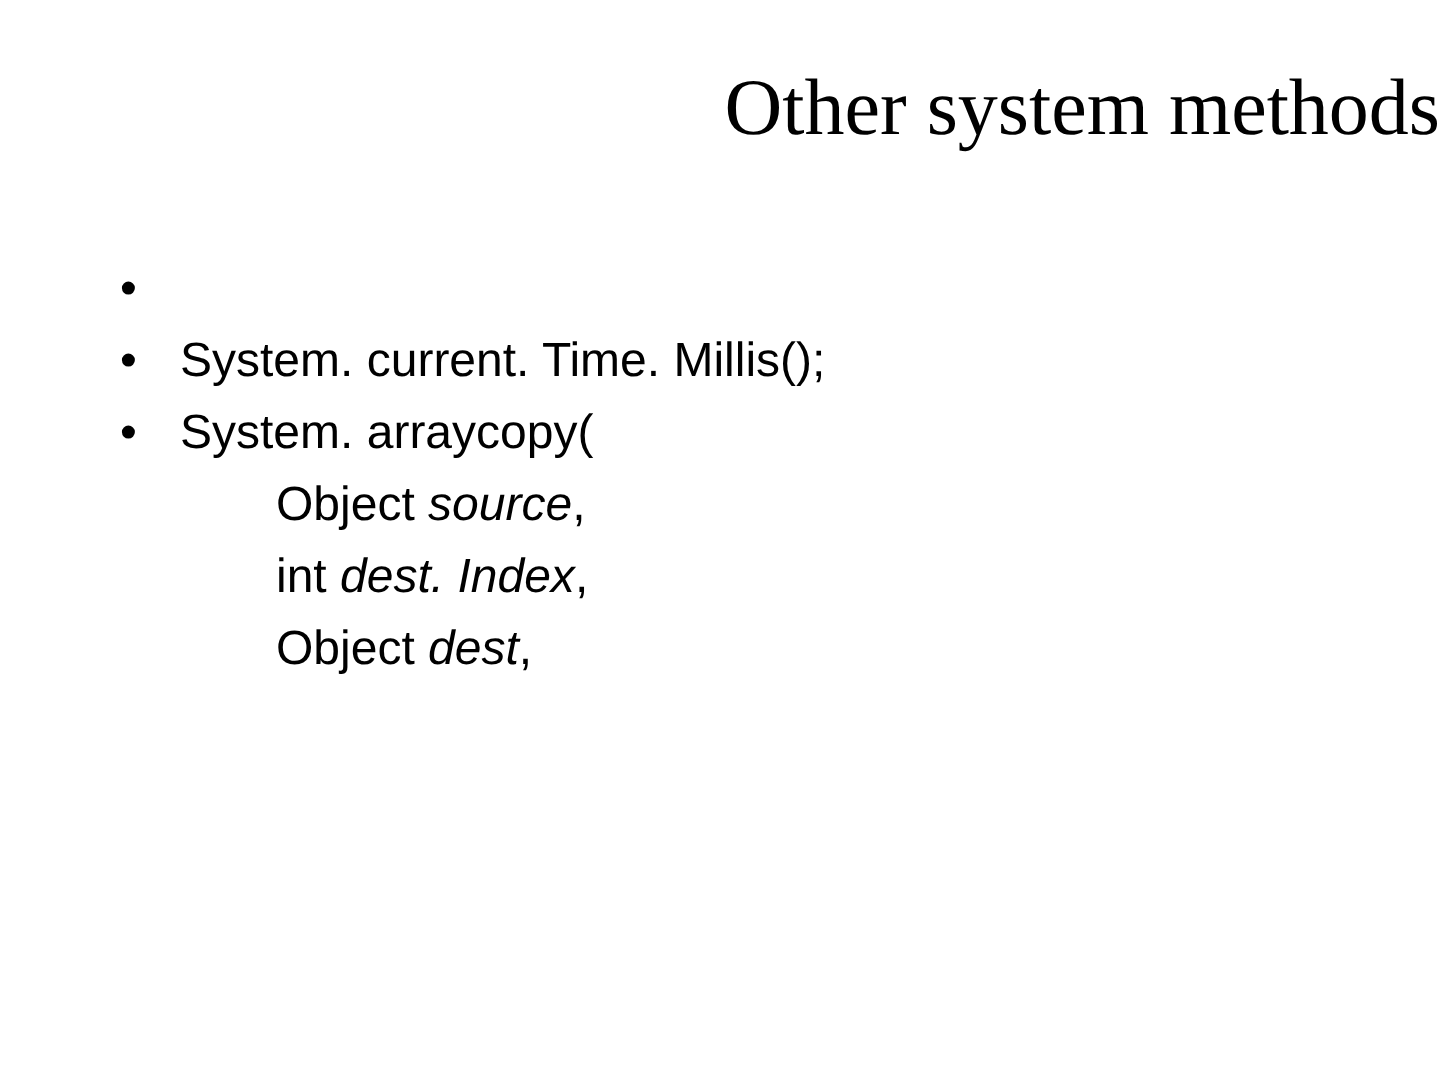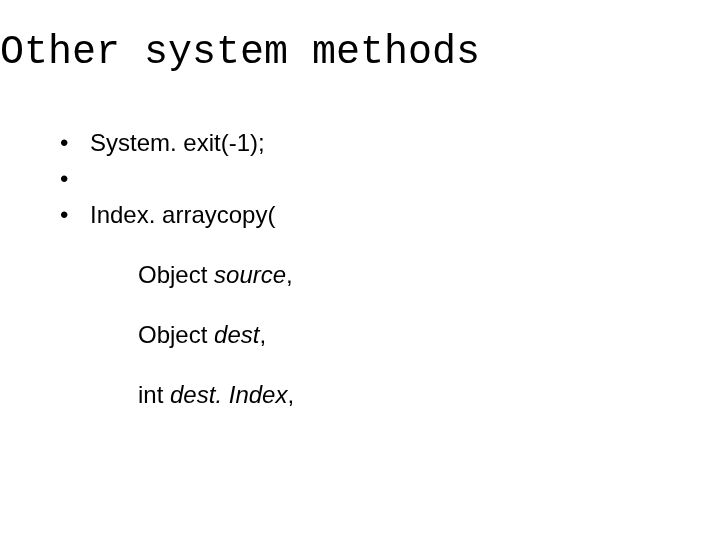--- a/index.html
+++ b/index.html
@@ -10,75 +10,74 @@
     body {
       width: 720px;
       height: 540px;
       background: #ffffff;
       font-family: Arial, Helvetica, sans-serif;
       color: #000000;
       padding: 30px 0 0 0;
       overflow: hidden;
     }
     .title {
-      font-family: Liberation Mono, monospace;
+      font-family: Liberation Serif, serif;
       font-size: 40px;
-      text-align: left;
+      text-align: right;
       margin-bottom: 50px;
       font-weight: normal;
     }
     .content {
       padding-left: 60px;
       font-size: 24px;
       line-height: 1.5;
     }
     .bullet-line {
       display: flex;
       align-items: flex-start;
     }
     .bullet {
       width: 30px;
       flex-shrink: 0;
     }
     .indent {
       padding-left: 78px;
-      margin-top: 24px;
     }
     .italic {
       font-style: italic;
     }
   </style>
 </head>
 <body>
 
 <h1 class="title">Other system methods</h1>
 
 <div class="content">
 
   <div class="bullet-line">
     <span class="bullet">•</span>
-    <span>System. exit(-1);</span>
   </div>
 
   <div class="bullet-line">
     <span class="bullet">•</span>
+    <span>System. current. Time. Millis();</span>
   </div>
 
   <div class="bullet-line">
     <span class="bullet">•</span>
-    <span>Index. arraycopy(</span>
+    <span>System. arraycopy(</span>
   </div>
 
   <div class="indent">
     <span>Object </span><span class="italic">source</span><span>,</span>
   </div>
 
 
   <div class="indent">
-    <span>Object </span><span class="italic">dest</span><span>,</span>
+    <span>int </span><span class="italic">dest. Index</span><span>,</span>
   </div>
 
   <div class="indent">
-    <span>int </span><span class="italic">dest. Index</span><span>,</span>
+    <span>Object </span><span class="italic">dest</span><span>,</span>
   </div>
 
 
 </div>
 
 </body></html>

